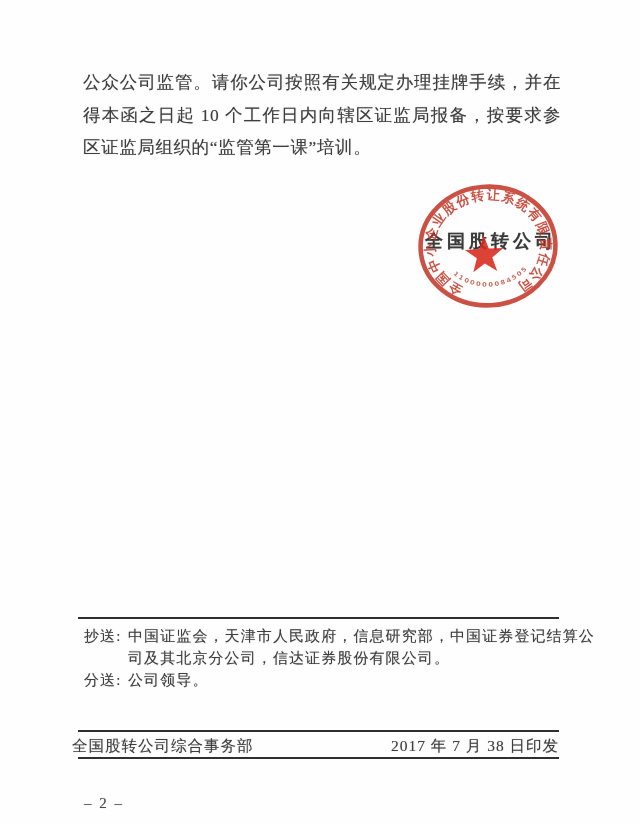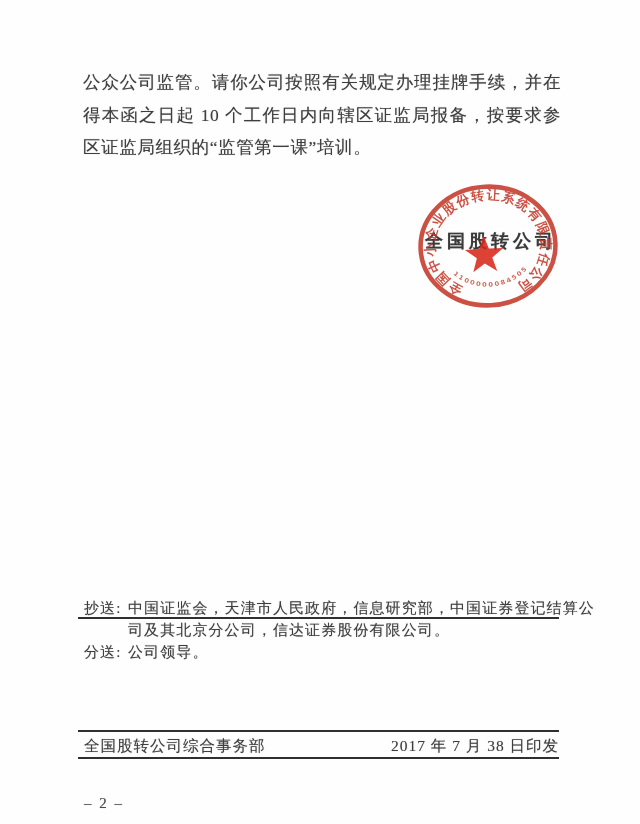--- a/index.html
+++ b/index.html
@@ -38,30 +38,30 @@
     position:absolute;left:416px;top:182px;width:144px;height:128px;
     opacity:.88;transform:rotate(-3deg);
   }
 
   
   .rule{position:absolute;left:78px;width:481px;height:2px;background:#2f2f2f;}
   .rule-1{top:617px;} .rule-2{top:730px;} .rule-3{top:757px;}
 
   
   .dist{
-    position:absolute;left:84px;top:597px;width:476px;
+    position:absolute;left:84px;top:625px;width:476px;
     font-size:15px;line-height:22px;letter-spacing:1.1px;
   }
   .dist-row{display:flex;}
   .dist-label{flex:0 0 44px;white-space:nowrap;}
   .dist-text{flex:1;white-space:nowrap;}
 
   
   .dept-row{
-    position:absolute;left:84px;right:81px;top:735px;
+    position:absolute;left:72px;right:81px;top:735px;
     display:flex;justify-content:space-between;
     font-size:15.5px;line-height:22px;letter-spacing:1px;white-space:nowrap;
   }
   .typist-row{position:absolute;left:0;right:0;top:761px;height:22px;
     font-size:15.5px;line-height:22px;letter-spacing:1px;}
   .typist{position:absolute;left:84px;white-space:nowrap;}
   .proof{position:absolute;left:277px;white-space:nowrap;}
   .copies{position:absolute;right:83px;white-space:nowrap;}
   .fill-line{position:absolute;top:18px;height:1px;background:#e6e6e6;}
   .fill-1{left:172px;width:98px;} .fill-2{left:382px;width:108px;}

